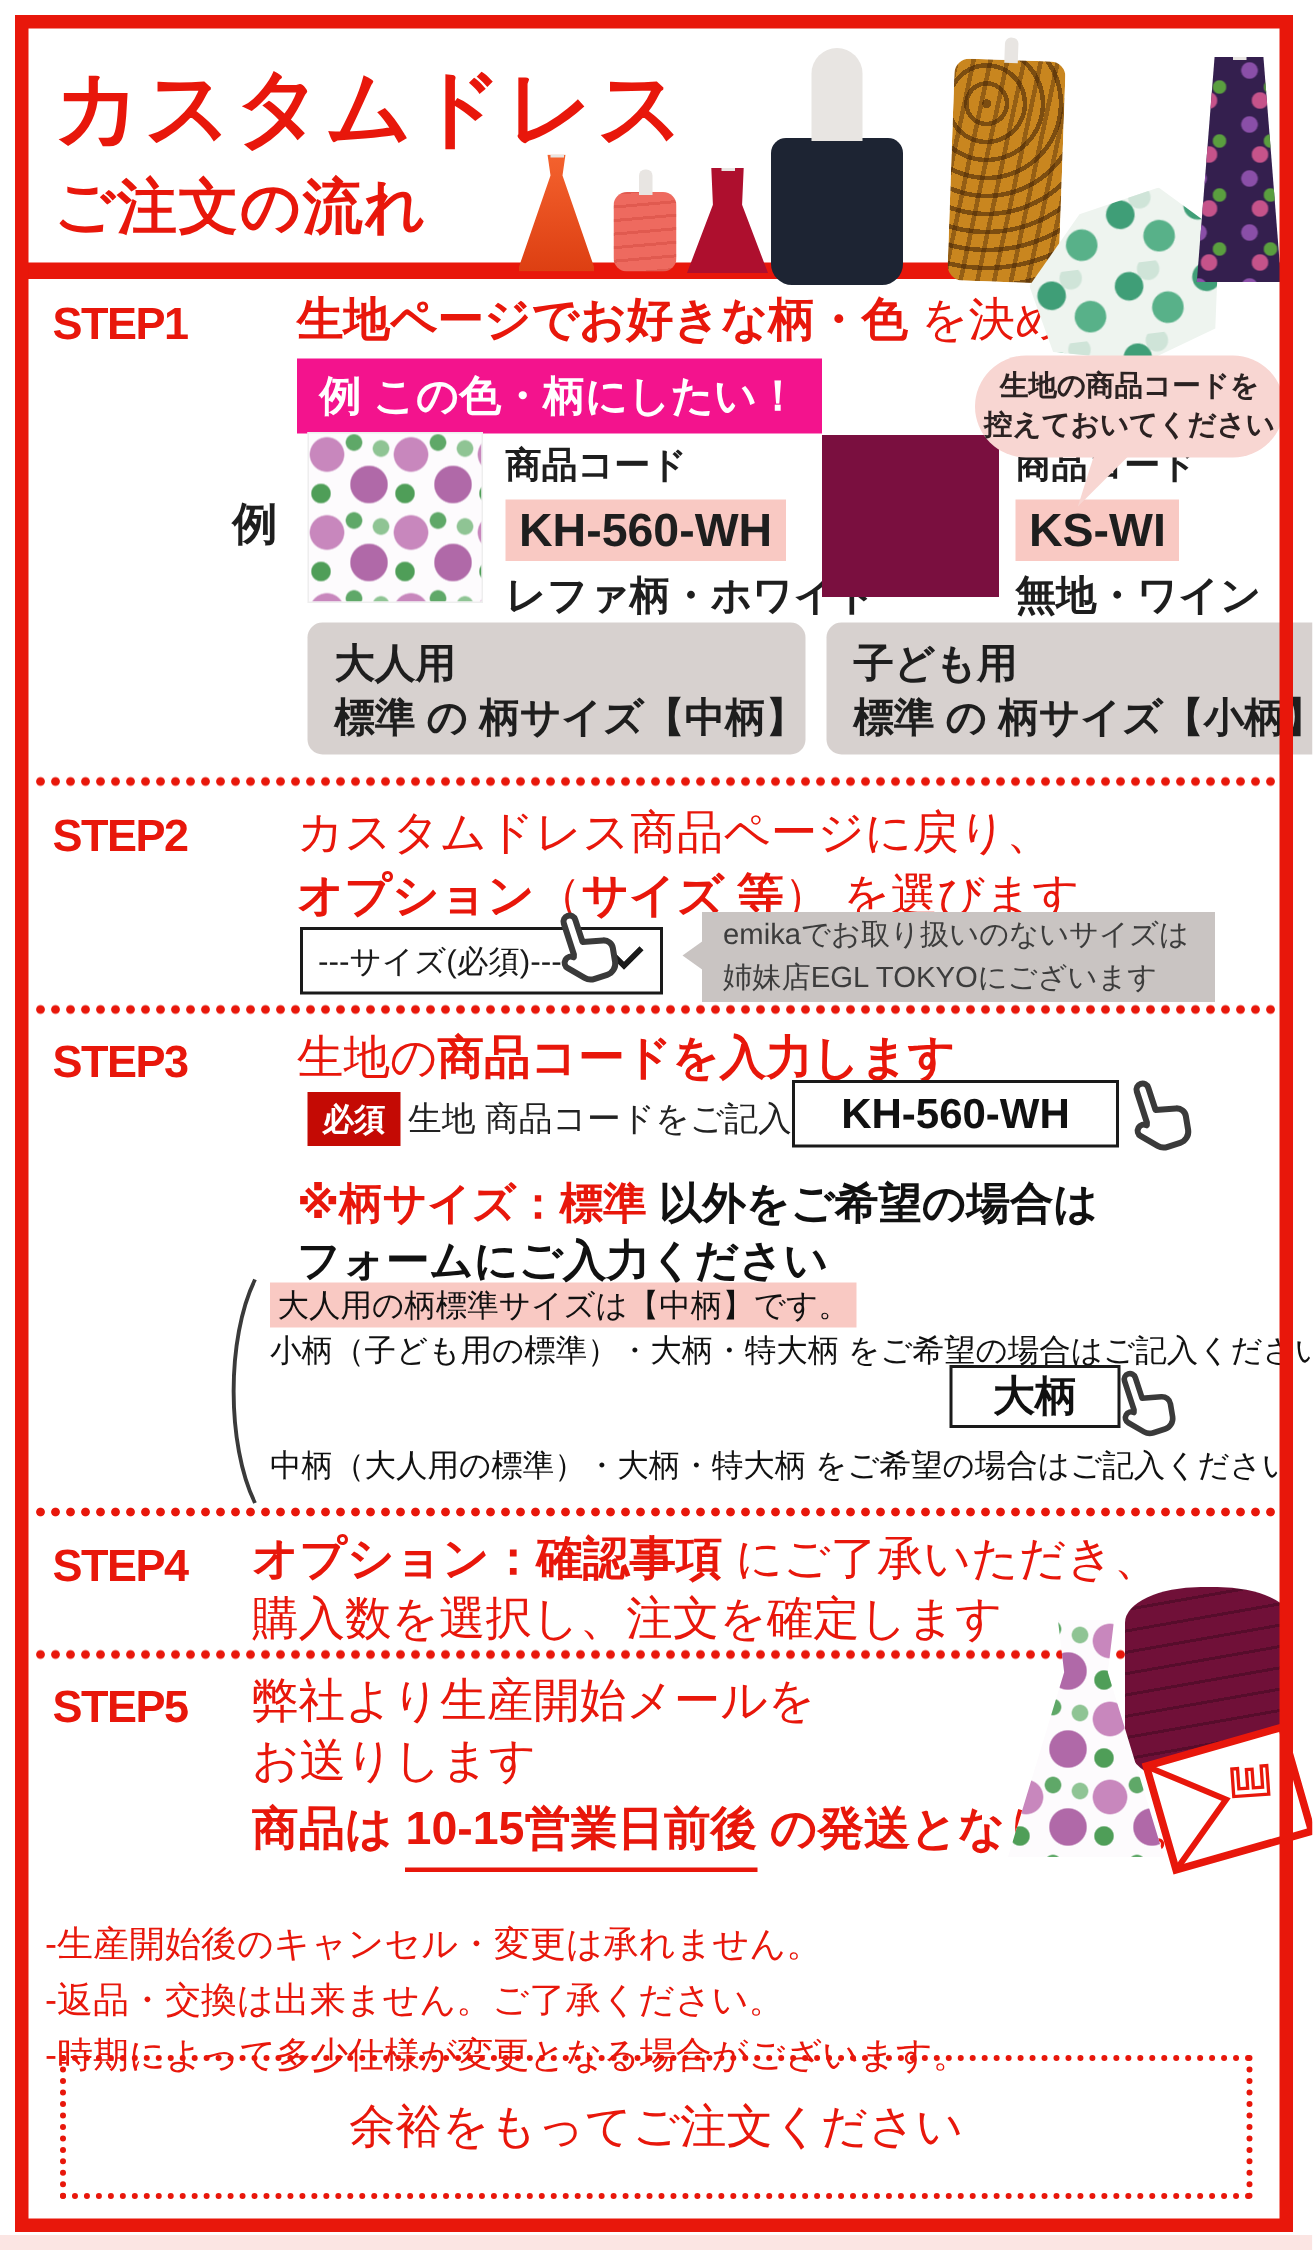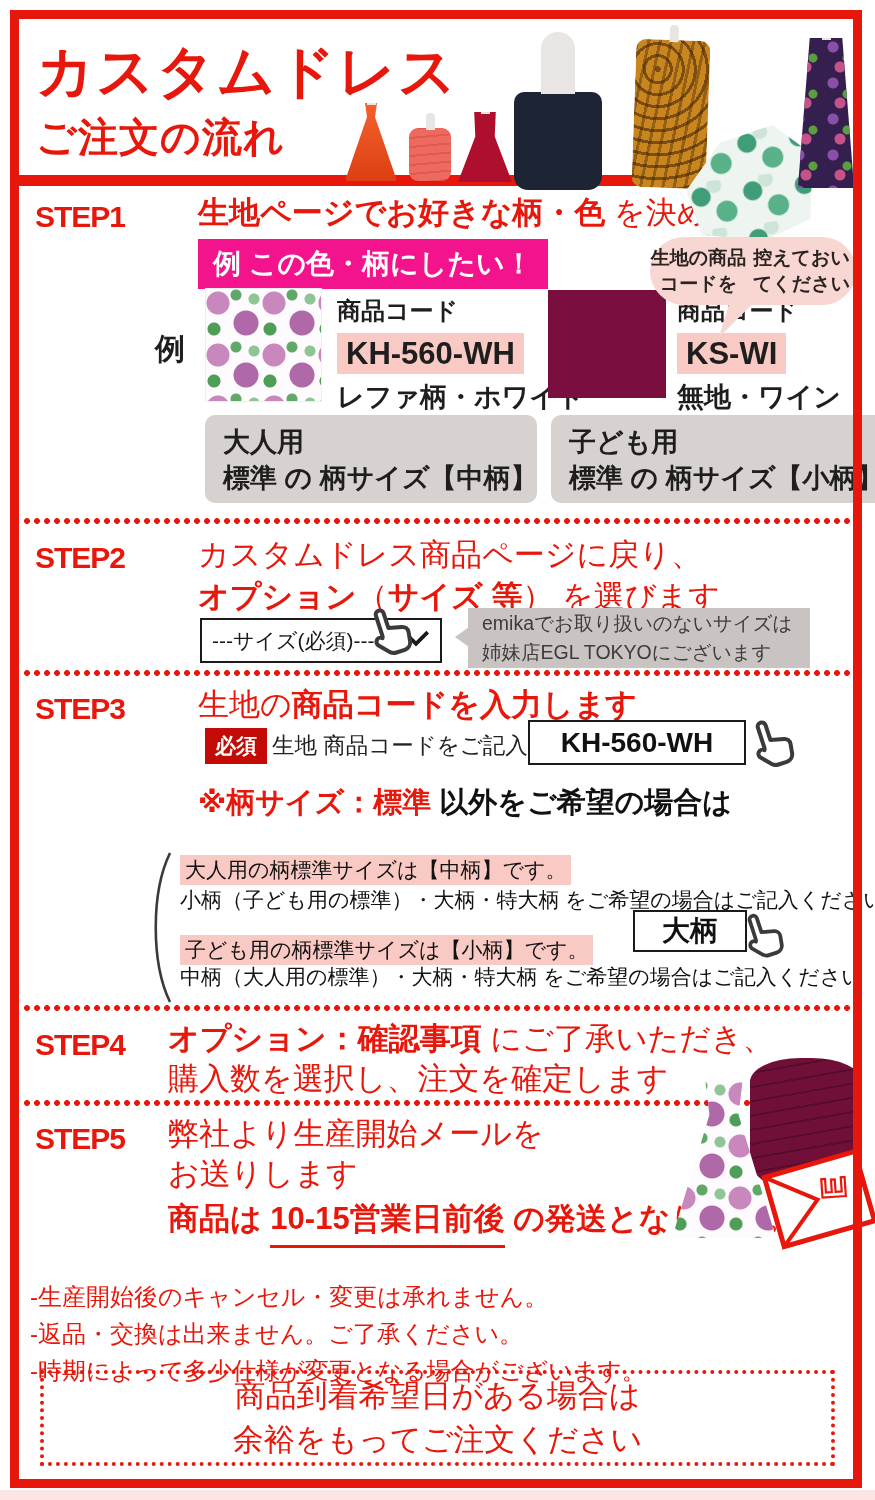--- a/index.html
+++ b/index.html
@@ -64,21 +64,21 @@
   .dotsep{position:absolute;left:22px;width:831px;height:8px;z-index:1;
     background-image:radial-gradient(circle,var(--red) 2.6px,transparent 3.2px);
     background-size:10px 8px;background-repeat:repeat-x;}
   .sep1{top:517px;}.sep2{top:669px;}.sep3{top:1004px;}.sep4{top:1099px;}
 
   
   .s1-label{left:35px;top:200px;}
   .s1-heading{left:198px;top:192px;}
   .banner{left:198px;top:239px;background:var(--pink);color:#fff;font-size:28px;font-weight:800;padding:6px 15px;white-space:nowrap;}
   .bubble{left:650px;top:237px;width:206px;height:68px;background:var(--bubble);border-radius:40px;
-    display:flex;flex-direction:row;justify-content:center;align-items:center;
+    display:flex;flex-direction:column;justify-content:center;align-items:center;
     font-size:19px;font-weight:700;color:#2b2222;line-height:1.35;text-align:center;z-index:2;}
   .bubble-tail{left:722px;top:298px;width:0;height:0;border-top:44px solid var(--bubble);border-left:5px solid transparent;border-right:17px solid transparent;transform:rotate(24deg);z-index:1;}
   .example-label{left:155px;top:329px;font-size:30px;font-weight:700;color:var(--ink);}
   .swatch1{left:205px;top:288px;width:117px;height:114px;border:1px solid #eee;}
   .swatch2{left:548px;top:290px;width:118px;height:108px;background:var(--wine);}
   .fab-text{line-height:1.2;}
   .fab-text .code-label{font-size:24px;font-weight:700;color:var(--ink);}
   .fab-text .code-value{display:inline-block;background:var(--hl);font-size:31px;font-weight:800;color:var(--ink);padding:2px 9px;margin-top:7px;}
   .fab-text .fab-name{font-size:27px;font-weight:700;color:var(--ink);margin-top:7px;white-space:nowrap;}
   .fab1{left:337px;top:297px;}
@@ -235,35 +235,35 @@
   <div class="abs badge">必須</div>
   <div class="abs form-label">生地 商品コードをご記入下さい</div>
   <div class="abs code-input">KH-560-WH</div>
   <div class="hand hand2">
     <svg width="58" height="62" viewBox="0 0 36 40">
         <path d="M13 22 V8 a2.6 2.6 0 0 1 5.2 0 v10 l8.6 2.1 c2 .5 3.3 2.4 3 4.4 l-.9 6 c-.4 2.4 -2.5 4.2 -5 4.2 h-5.6 c-1.5 0 -3 -.6 -4 -1.7 l-5.6 -6.2 c-1 -1.1 -.9 -2.8 .2 -3.8 1 -1 2.7 -.9 3.7 .1 z" fill="#fff" stroke="#3a3a3a" stroke-width="2.6" stroke-linejoin="round"></path>
       </svg>
   </div>
 
   <div class="abs note-heading"><span class="red">※柄サイズ：標準</span><span> 以外をご希望の場合は</span></div>
+  <div class="abs note-heading2">フォームにご入力ください</div>
 
   <div class="abs paren">
     <svg width="26" height="155" viewBox="0 0 26 155">
         <path d="M23 3 C4 42 4 113 23 152" stroke="#3a3a3a" stroke-width="2.6" fill="none"></path>
       </svg>
   </div>
   <div class="abs hl-line adult-hl">大人用の柄標準サイズは【中柄】です。</div>
   <div class="abs plain-line adult-line">小柄（子ども用の標準）・大柄・特大柄 をご希望の場合はご記入ください</div>
   <div class="abs size-input">大柄</div>
   <div class="hand hand3">
     <svg width="54" height="58" viewBox="0 0 36 40">
         <path d="M13 22 V8 a2.6 2.6 0 0 1 5.2 0 v10 l8.6 2.1 c2 .5 3.3 2.4 3 4.4 l-.9 6 c-.4 2.4 -2.5 4.2 -5 4.2 h-5.6 c-1.5 0 -3 -.6 -4 -1.7 l-5.6 -6.2 c-1 -1.1 -.9 -2.8 .2 -3.8 1 -1 2.7 -.9 3.7 .1 z" fill="#fff" stroke="#3a3a3a" stroke-width="2.6" stroke-linejoin="round"></path>
       </svg>
   </div>
-  <div class="abs hl-line child-hl">子ども用の柄標準サイズは【小柄】です。</div>
   <div class="abs plain-line child-line">中柄（大人用の標準）・大柄・特大柄 をご希望の場合はご記入ください</div>
 
   <div class="dotsep sep3"></div>
 
   <div class="abs step-label s4-label">STEP4</div>
   <div class="abs red-line s4-line1"><b>オプション：確認事項</b><span> にご了承いただき、</span></div>
   <div class="abs red-line s4-line2">購入数を選択し、注文を確定します</div>
 
   <div class="dotsep sep4"></div>
 
@@ -282,18 +282,17 @@
     </svg>
   </div>
 
   <div class="abs footer-notes">
     <div>-生産開始後のキャンセル・変更は承れません。</div>
     <div>-返品・交換は出来ません。ご了承ください。</div>
     <div>-時期によって多少仕様が変更となる場合がございます。</div>
   </div>
 
   <div class="abs delivery-box">
-    <div>商品到着希望日がある場合は</div>
     <div>余裕をもってご注文ください</div>
   </div>
 
   <div class="outer-frame"></div>
 </div>
 
 </body></html>

